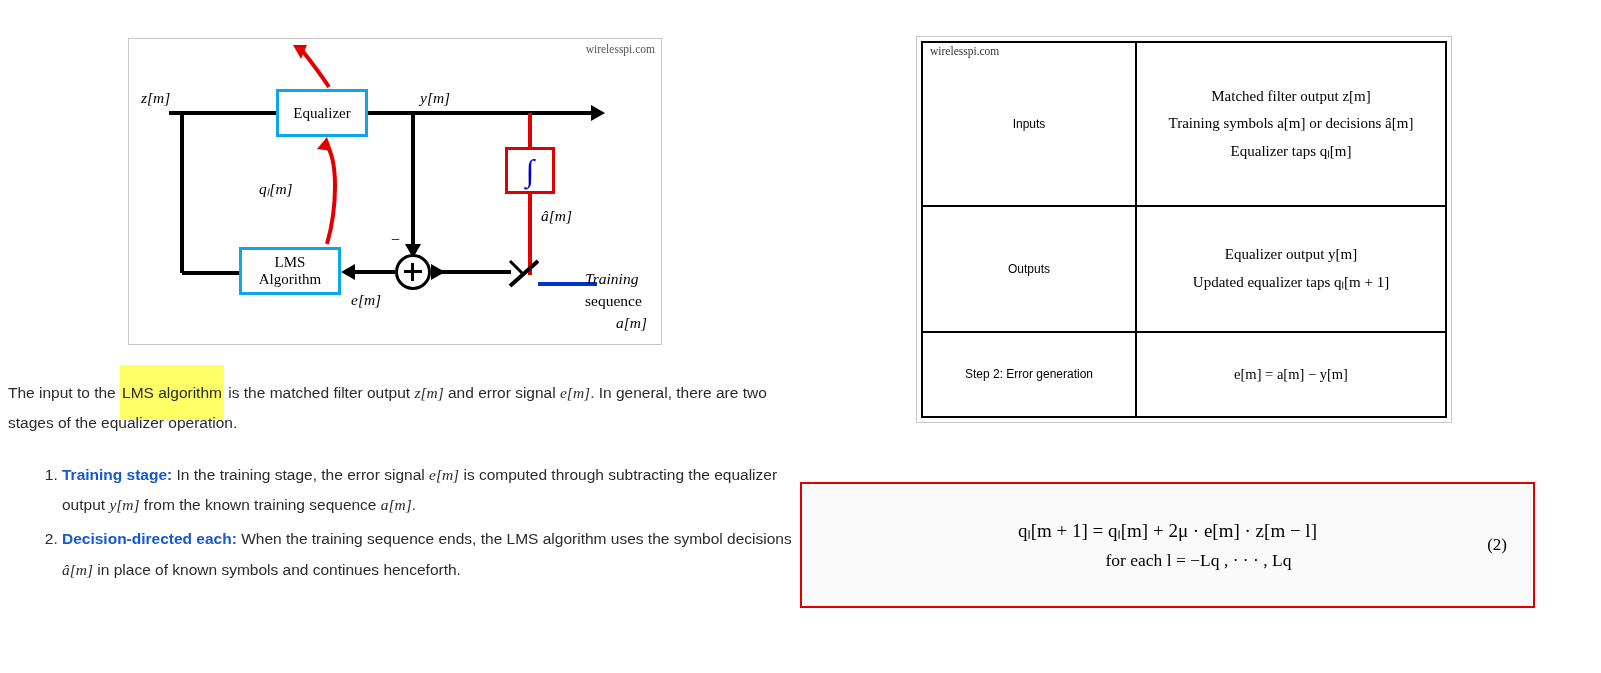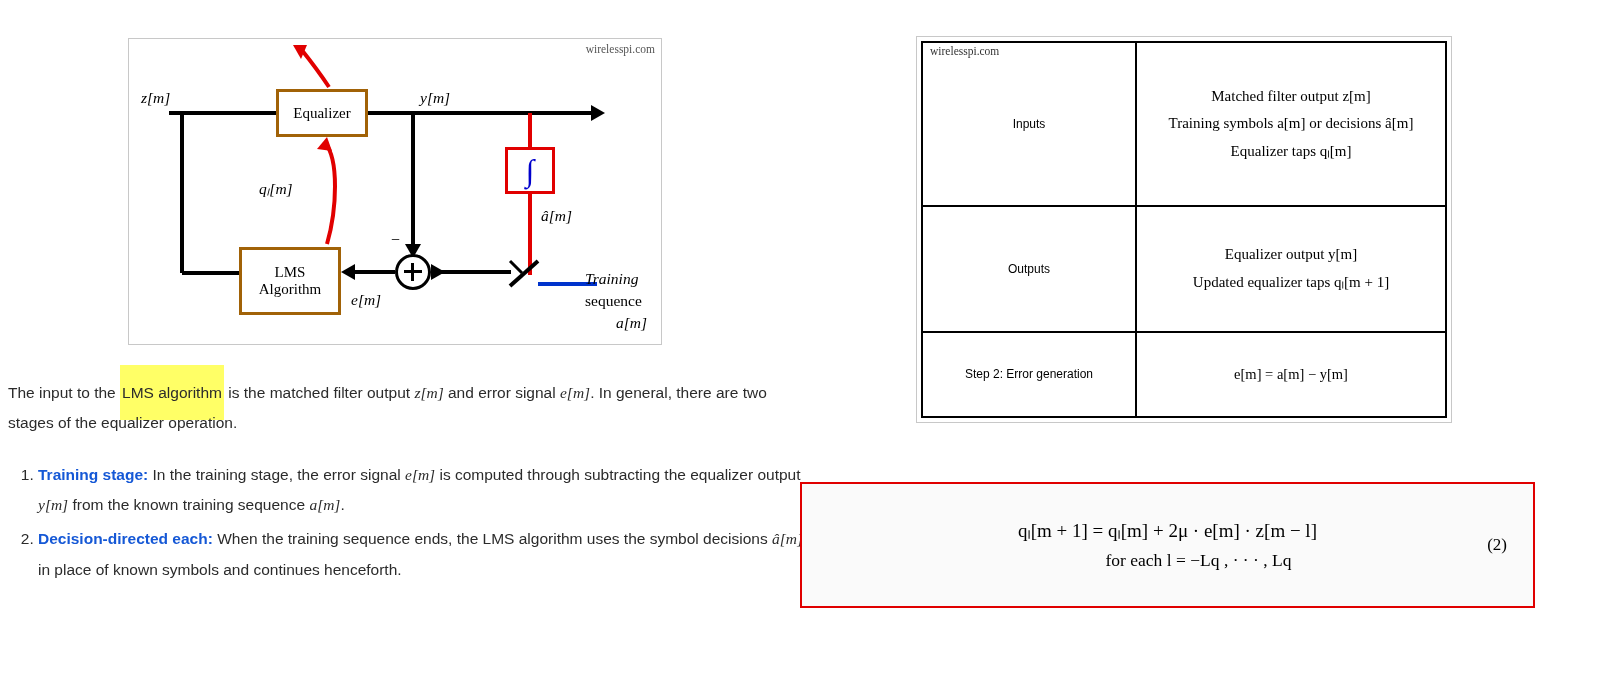--- a/index.html
+++ b/index.html
@@ -44,34 +44,34 @@
     position: absolute;
     right: 6px;
     top: 4px;
     font-size: 11.5px;
     color: #555555;
     font-family: "Liberation Serif", serif;
   }
 
   .blk {
     position: absolute;
-    border: 3px solid #a16207;
+    border: 3px solid #0ea5e9;
     background: #fff;
     box-sizing: border-box;
     display: flex;
     align-items: center;
     justify-content: center;
     text-align: center;
     font-family: "Liberation Serif", serif;
     font-size: 15px;
     line-height: 1.12;
     color: #000;
   }
   .blk-eq { left: 147px; top: 50px; width: 92px; height: 48px; }
-  .blk-lms { left: 110px; top: 208px; width: 102px; height: 68px; }
+  .blk-lms { left: 110px; top: 208px; width: 102px; height: 48px; }
 
   .slicer {
     position: absolute;
     left: 376px;
     top: 108px;
     width: 50px;
     height: 47px;
     border: 3px solid #e10000;
     background: #fff;
     box-sizing: border-box;
@@ -133,21 +133,21 @@
     position: absolute;
     left: 8px;
     top: 460px;
     width: 770px;
     margin: 0;
     padding-left: 30px;
     font-size: 15.5px;
     line-height: 1.95;
     color: #2b2b2b;
   }
-  ol.steps li { margin-bottom: 4px; }
+  ol.steps li { margin-bottom: 4px; margin-left: 24px; }
   ol.steps b { color: #1558d6; }
 
   
   .table-wrap {
     position: absolute;
     left: 916px;
     top: 36px;
     width: 536px;
     height: 387px;
     border: 1px solid #c8c8c8;

